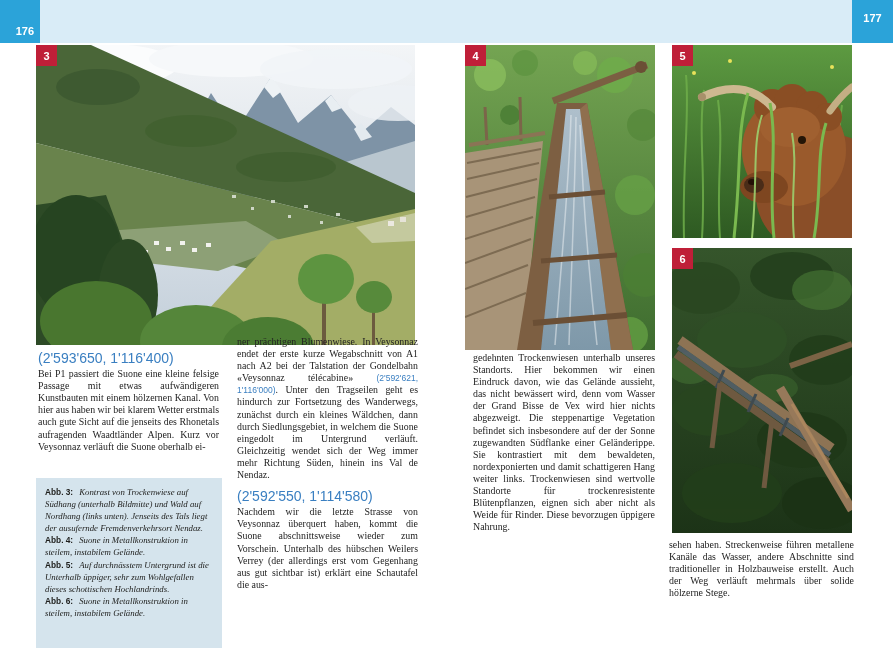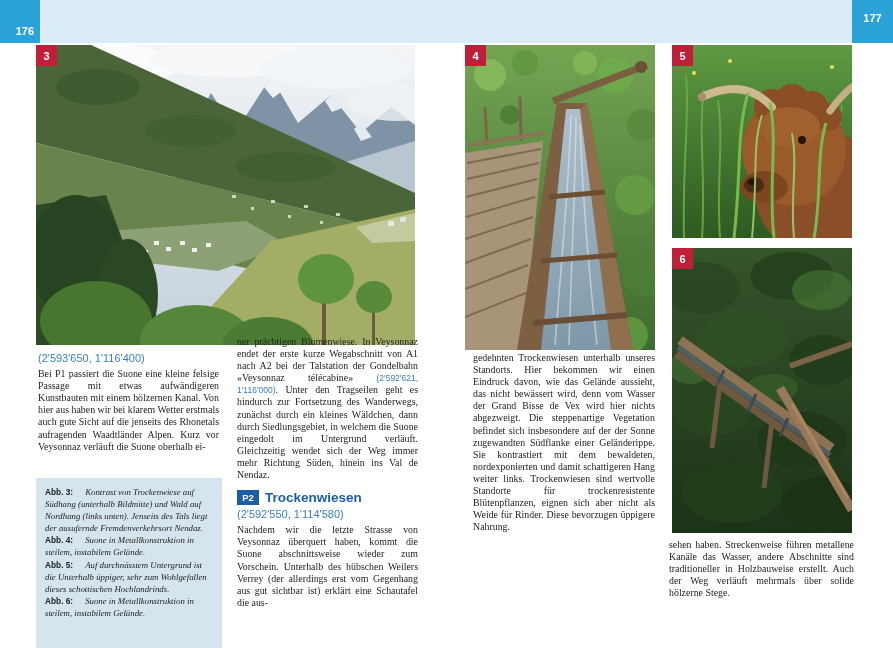--- a/index.html
+++ b/index.html
@@ -31,30 +31,30 @@
   #rcol1{left:473px;top:352px;width:182px;}
   #rcol2{left:669px;top:539px;width:185px;}
   .col p{margin:0;}
   p.indent{text-indent:10px;}
   .sec-head{display:flex;align-items:center;margin:0 0 3px 0;}
   .pbadge{background:#1c5fa8;color:#ffffff;font-family:"Liberation Sans",sans-serif;
           font-weight:bold;font-size:9.5px;width:22px;height:15px;display:flex;
           align-items:center;justify-content:center;margin-right:6px;flex:0 0 auto;}
   .sec-title{color:#1c5fa8;font-family:"Liberation Sans",sans-serif;font-weight:bold;
              font-size:13.5px;white-space:nowrap;}
-  .coords{color:#3a7fc1;font-family:"Liberation Sans",sans-serif;font-size:11px;
+  .coords{color:#3a7fc1;font-family:"Liberation Sans",sans-serif;font-size:14px;
           margin:0 0 4px 0;text-align:left;}
   .coord-inline{color:#3a7fc1;font-family:"Liberation Sans",sans-serif;font-size:8.5px;}
   .sec-gap{height:9px;}
   
   #capbox{position:absolute;left:36px;top:478px;width:186px;height:170px;background:#d5e4ed;
           box-sizing:border-box;padding:8px 9px;font-size:8.8px;line-height:12.1px;color:#1d1d1b;}
   .cap-item{font-style:italic;}
   .cap-label{font-style:normal;font-weight:bold;font-family:"Liberation Sans",sans-serif;
-             font-size:8.3px;padding-right:12px;}
+             font-size:8.3px;padding-right:6px;}
 </style>
 </head>
 <body>
 
 <div id="spread">
 
   <div class="header-band"></div>
   <div class="pagenum left">176</div>
   <div class="pagenum right">177</div>
 
@@ -282,24 +282,20 @@
       <span class="cap-label">Abb. 5:</span><span>Auf durchnässtem Untergrund ist die Unterhalb üppiger, sehr zum Wohlgefallen dieses schottischen Hochlandrinds.</span>
     </div>
     <div class="cap-item">
       <span class="cap-label">Abb. 6:</span><span>Suone in Metallkonstruktion in steilem, instabilem Gelände.</span>
     </div>
   </div>
 
   <div class="col" id="col2">
     <p><span>ner prächtigen Blumenwiese. In Veysonnaz endet der erste kurze Wegabschnitt von A1 nach A2 bei der Talstation der Gondelbahn «Veysonnaz télécabine» </span><span class="coord-inline">(2'592'621, 1'116'000)</span><span>. Unter den Tragseilen geht es hindurch zur Fortsetzung des Wanderwegs, zunächst durch ein kleines Wäldchen, dann durch Siedlungsgebiet, in welchem die Suone eingedolt im Untergrund verläuft. Gleichzeitig wendet sich der Weg immer mehr Richtung Süden, hinein ins Val de Nendaz.</span></p>
     <div class="sec-gap"></div>
-    <div class="sec-head">
-      <span class="pbadge">P2</span>
-      <span class="sec-title">Trockenwiesen</span>
-    </div>
     <div class="coords">(2'592'550, 1'114'580)</div>
     <p>Nachdem wir die letzte Strasse von Veysonnaz überquert haben, kommt die Suone abschnittsweise wieder zum Vorschein. Unterhalb des hübschen Weilers Verrey (der allerdings erst vom Gegenhang aus gut sichtbar ist) erklärt eine Schautafel die aus-</p>
   </div>
 
   <div class="col" id="rcol1">
     <p>gedehnten Trockenwiesen unterhalb unseres Standorts. Hier bekommen wir einen Eindruck davon, wie das Gelände aussieht, das nicht bewässert wird, denn vom Wasser der Grand Bisse de Vex wird hier nichts abgezweigt. Die steppenartige Vegetation befindet sich insbesondere auf der der Sonne zugewandten Südflanke einer Geländerippe. Sie kontrastiert mit dem bewaldeten, nordexponierten und damit schattigeren Hang weiter links. Trockenwiesen sind wertvolle Standorte für trockenresistente Blütenpflanzen, eignen sich aber nicht als Weide für Rinder. Diese bevorzugen üppigere Nahrung.</p>
   </div>
 
   <div class="col" id="rcol2">
     <p>sehen haben. Streckenweise führen metallene Kanäle das Wasser, andere Abschnitte sind traditioneller in Holzbauweise erstellt. Auch der Weg verläuft mehrmals über solide hölzerne Stege.</p>

